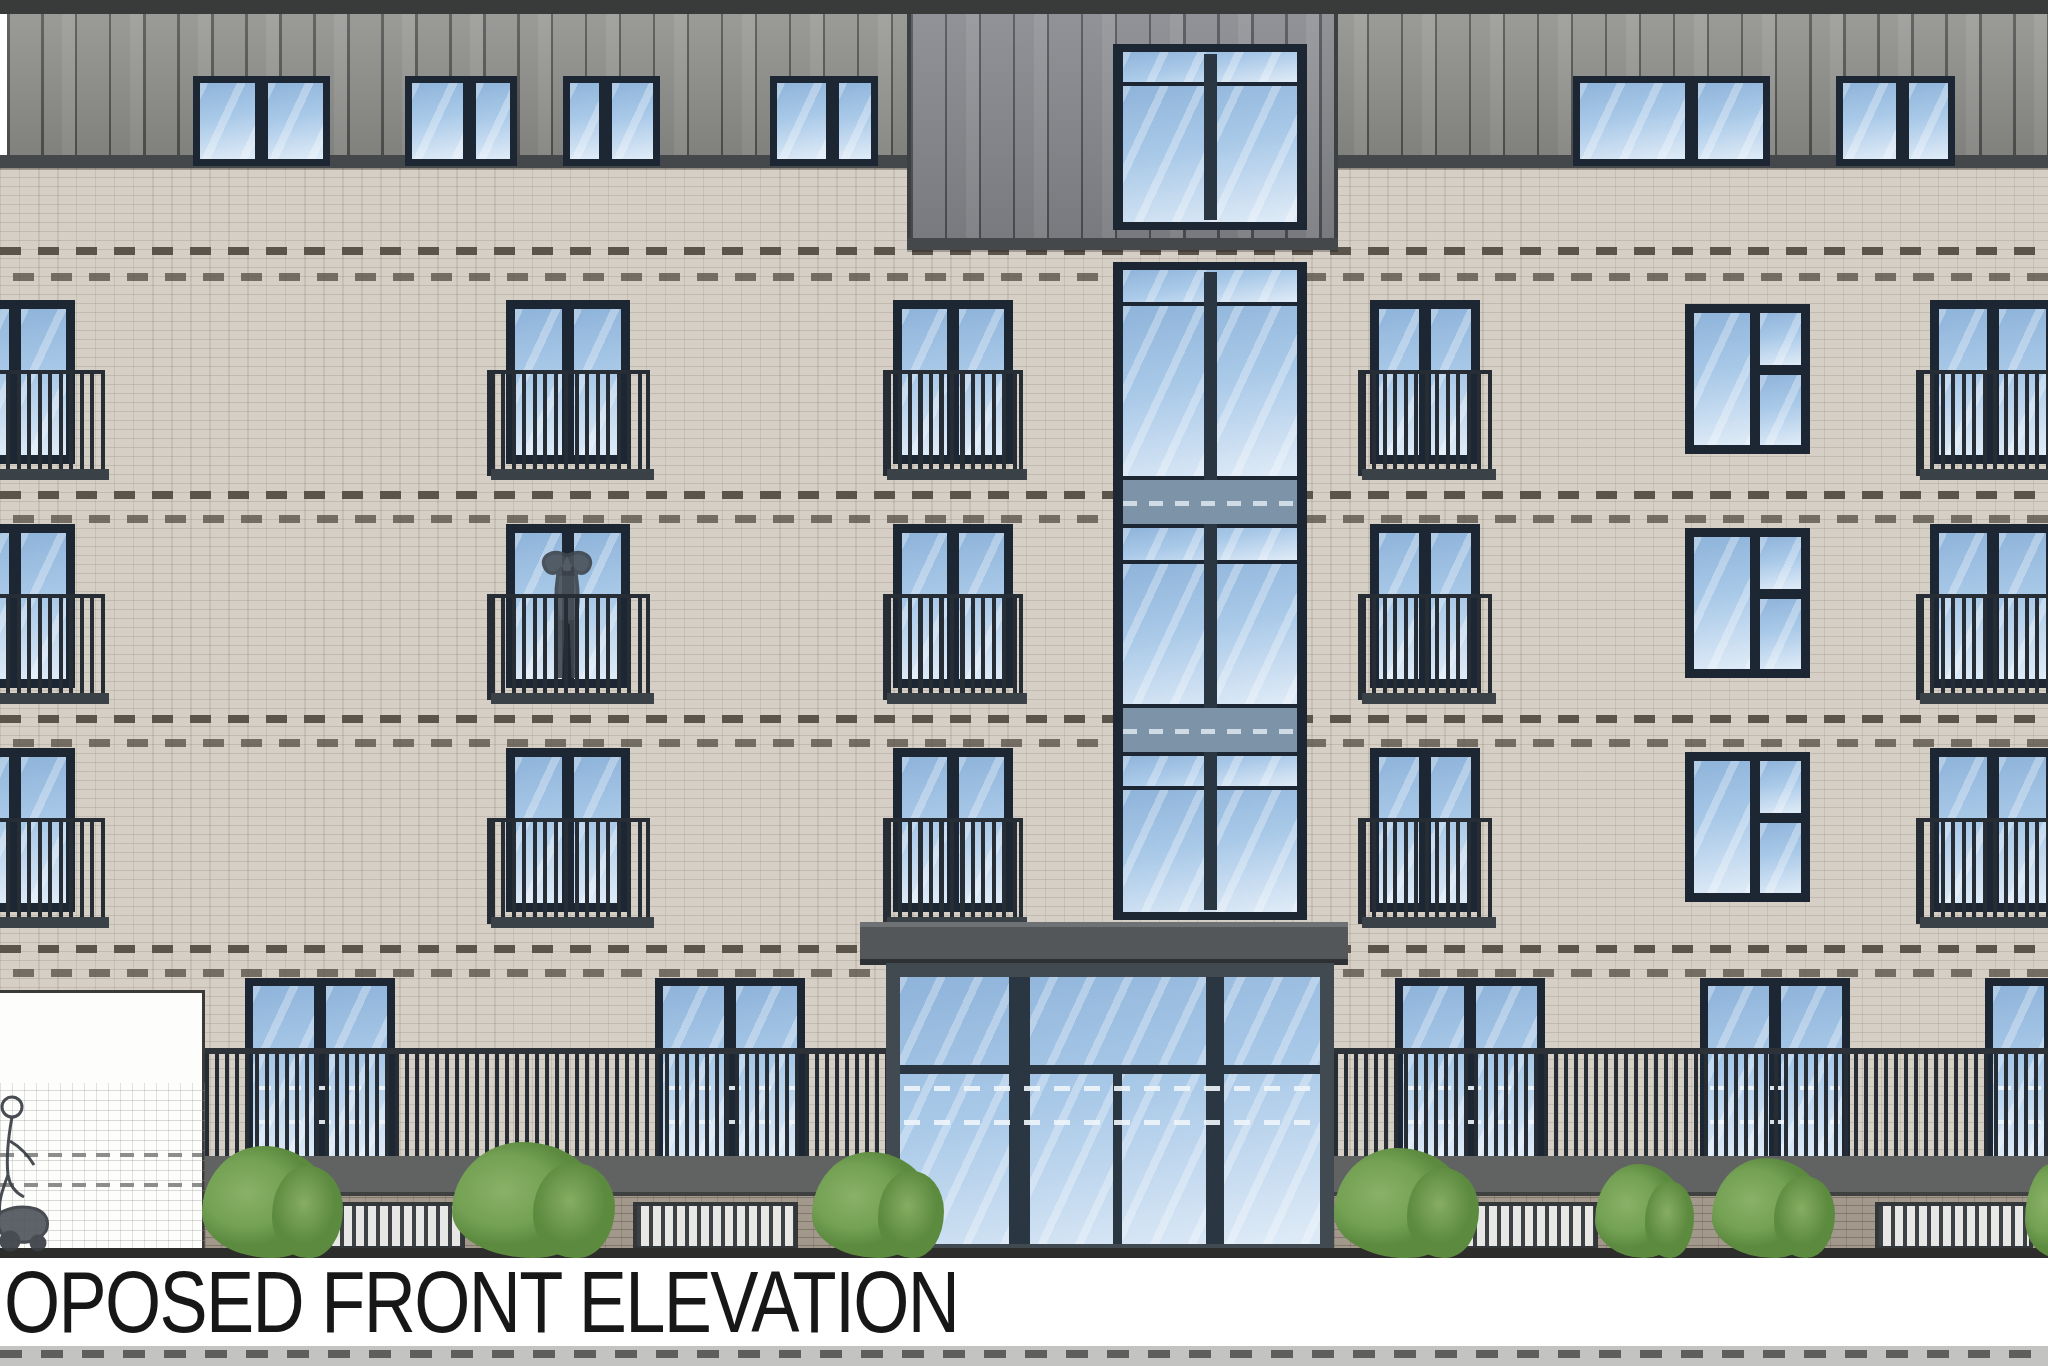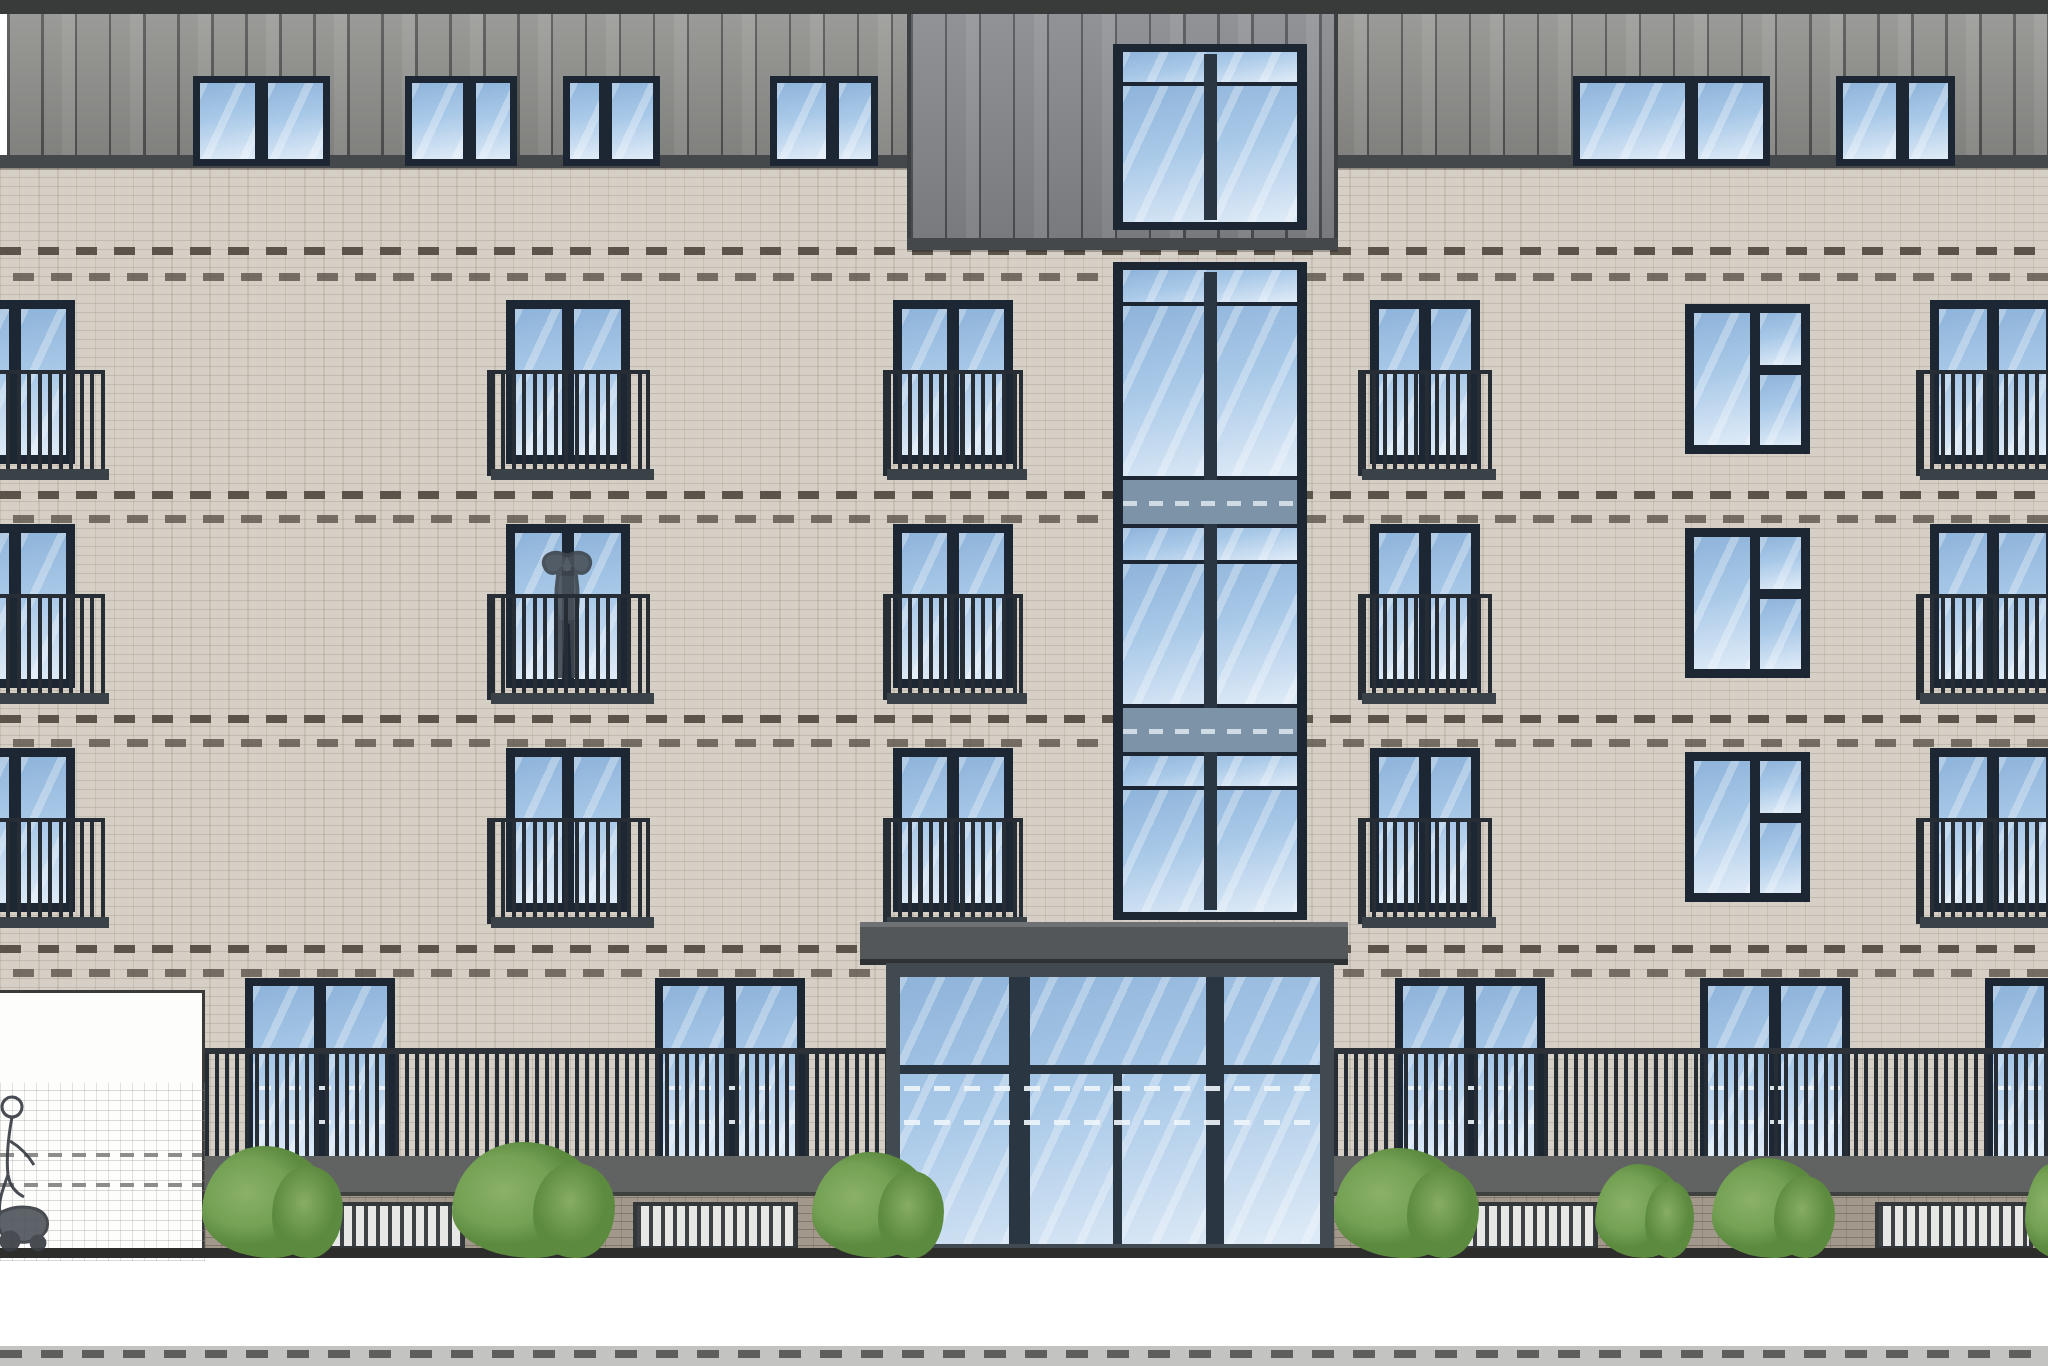--- a/index.html
+++ b/index.html
@@ -371,16 +371,19 @@
         <circle cx="16" cy="12" r="10"></circle>
         <path d="M16 22 C12 44 10 62 12 80 C14 92 20 98 28 102"></path>
         <path d="M14 46 C24 52 32 60 38 70"></path>
         <path d="M12 80 C6 96 2 108 4 118"></path>
         <path d="M4 118 C14 112 28 110 40 114 C50 118 54 126 50 136 C42 148 24 150 12 144 C2 138 0 128 4 118 Z" fill="#50565c"></path>
         <circle cx="14" cy="146" r="9" fill="#3a3f45"></circle>
         <circle cx="42" cy="148" r="7" fill="#3a3f45"></circle>
       </g>
     </svg>
   </div>
+      <div class="titlestrip" style="left: 0px; top: 1258px; width: 2048px; height: 88px;">
+        <div class="titletext" style="margin-left: 4px;">OPOSED FRONT ELEVATION</div>
+      </div>
       <div class="bottomband" style="left: 0px; top: 1346px; width: 2048px; height: 20px;"></div>
     </div>
 
 </div>
 
 </body></html>

